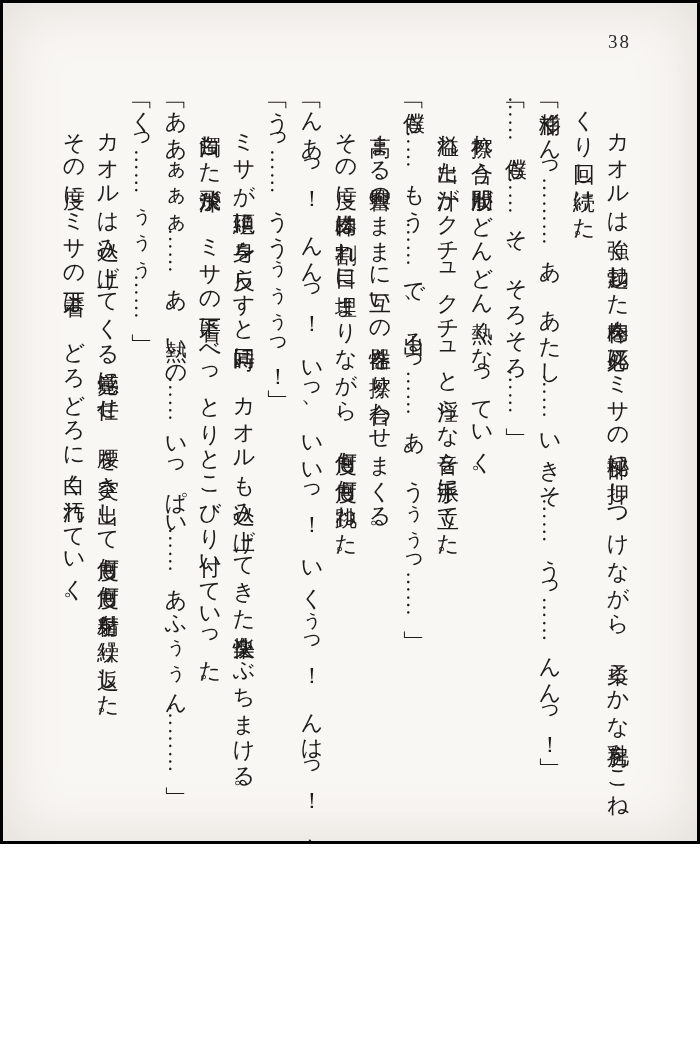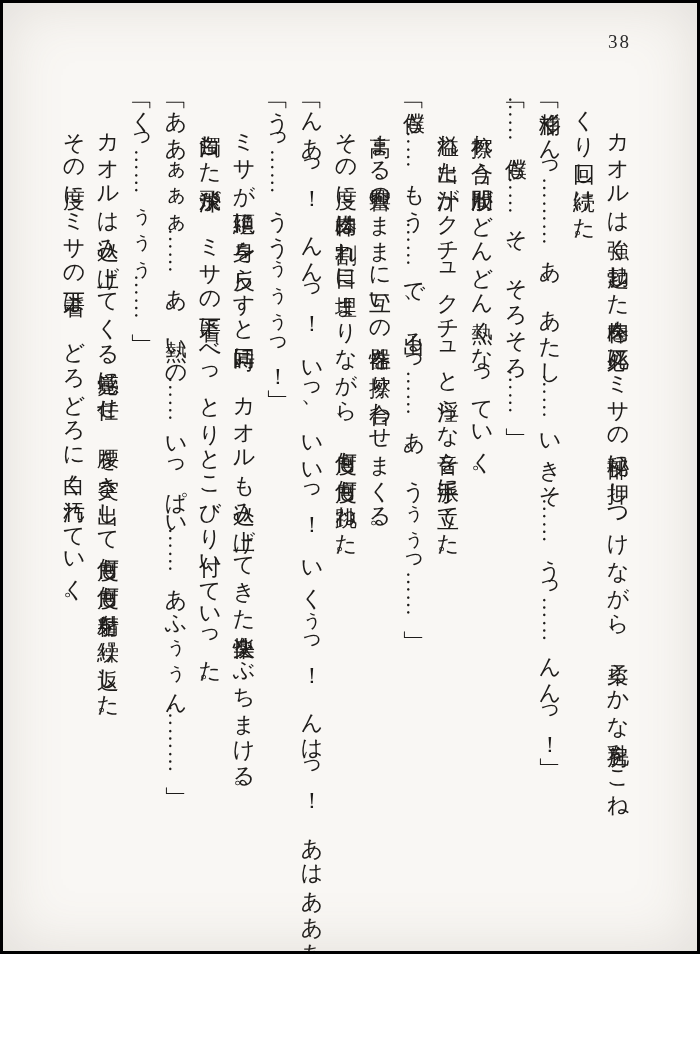--- a/index.html
+++ b/index.html
@@ -8,21 +8,21 @@
     --frame: #000000;
   }
   html, body { margin: 0; padding: 0; }
   body {
     width: 700px; height: 1050px;
     background: #ffffff;
     font-family: "Liberation Serif", "DejaVu Serif", serif;
   }
   .page {
     position: relative;
-    width: 700px; height: 954px;
+    width: 700px; height: 844px;
     box-sizing: border-box;
     background: var(--paper);
     border: 3px solid var(--frame);
     overflow: hidden;
   }
   
   .page::after {
     content: "";
     position: absolute; inset: 0;
     pointer-events: none;

